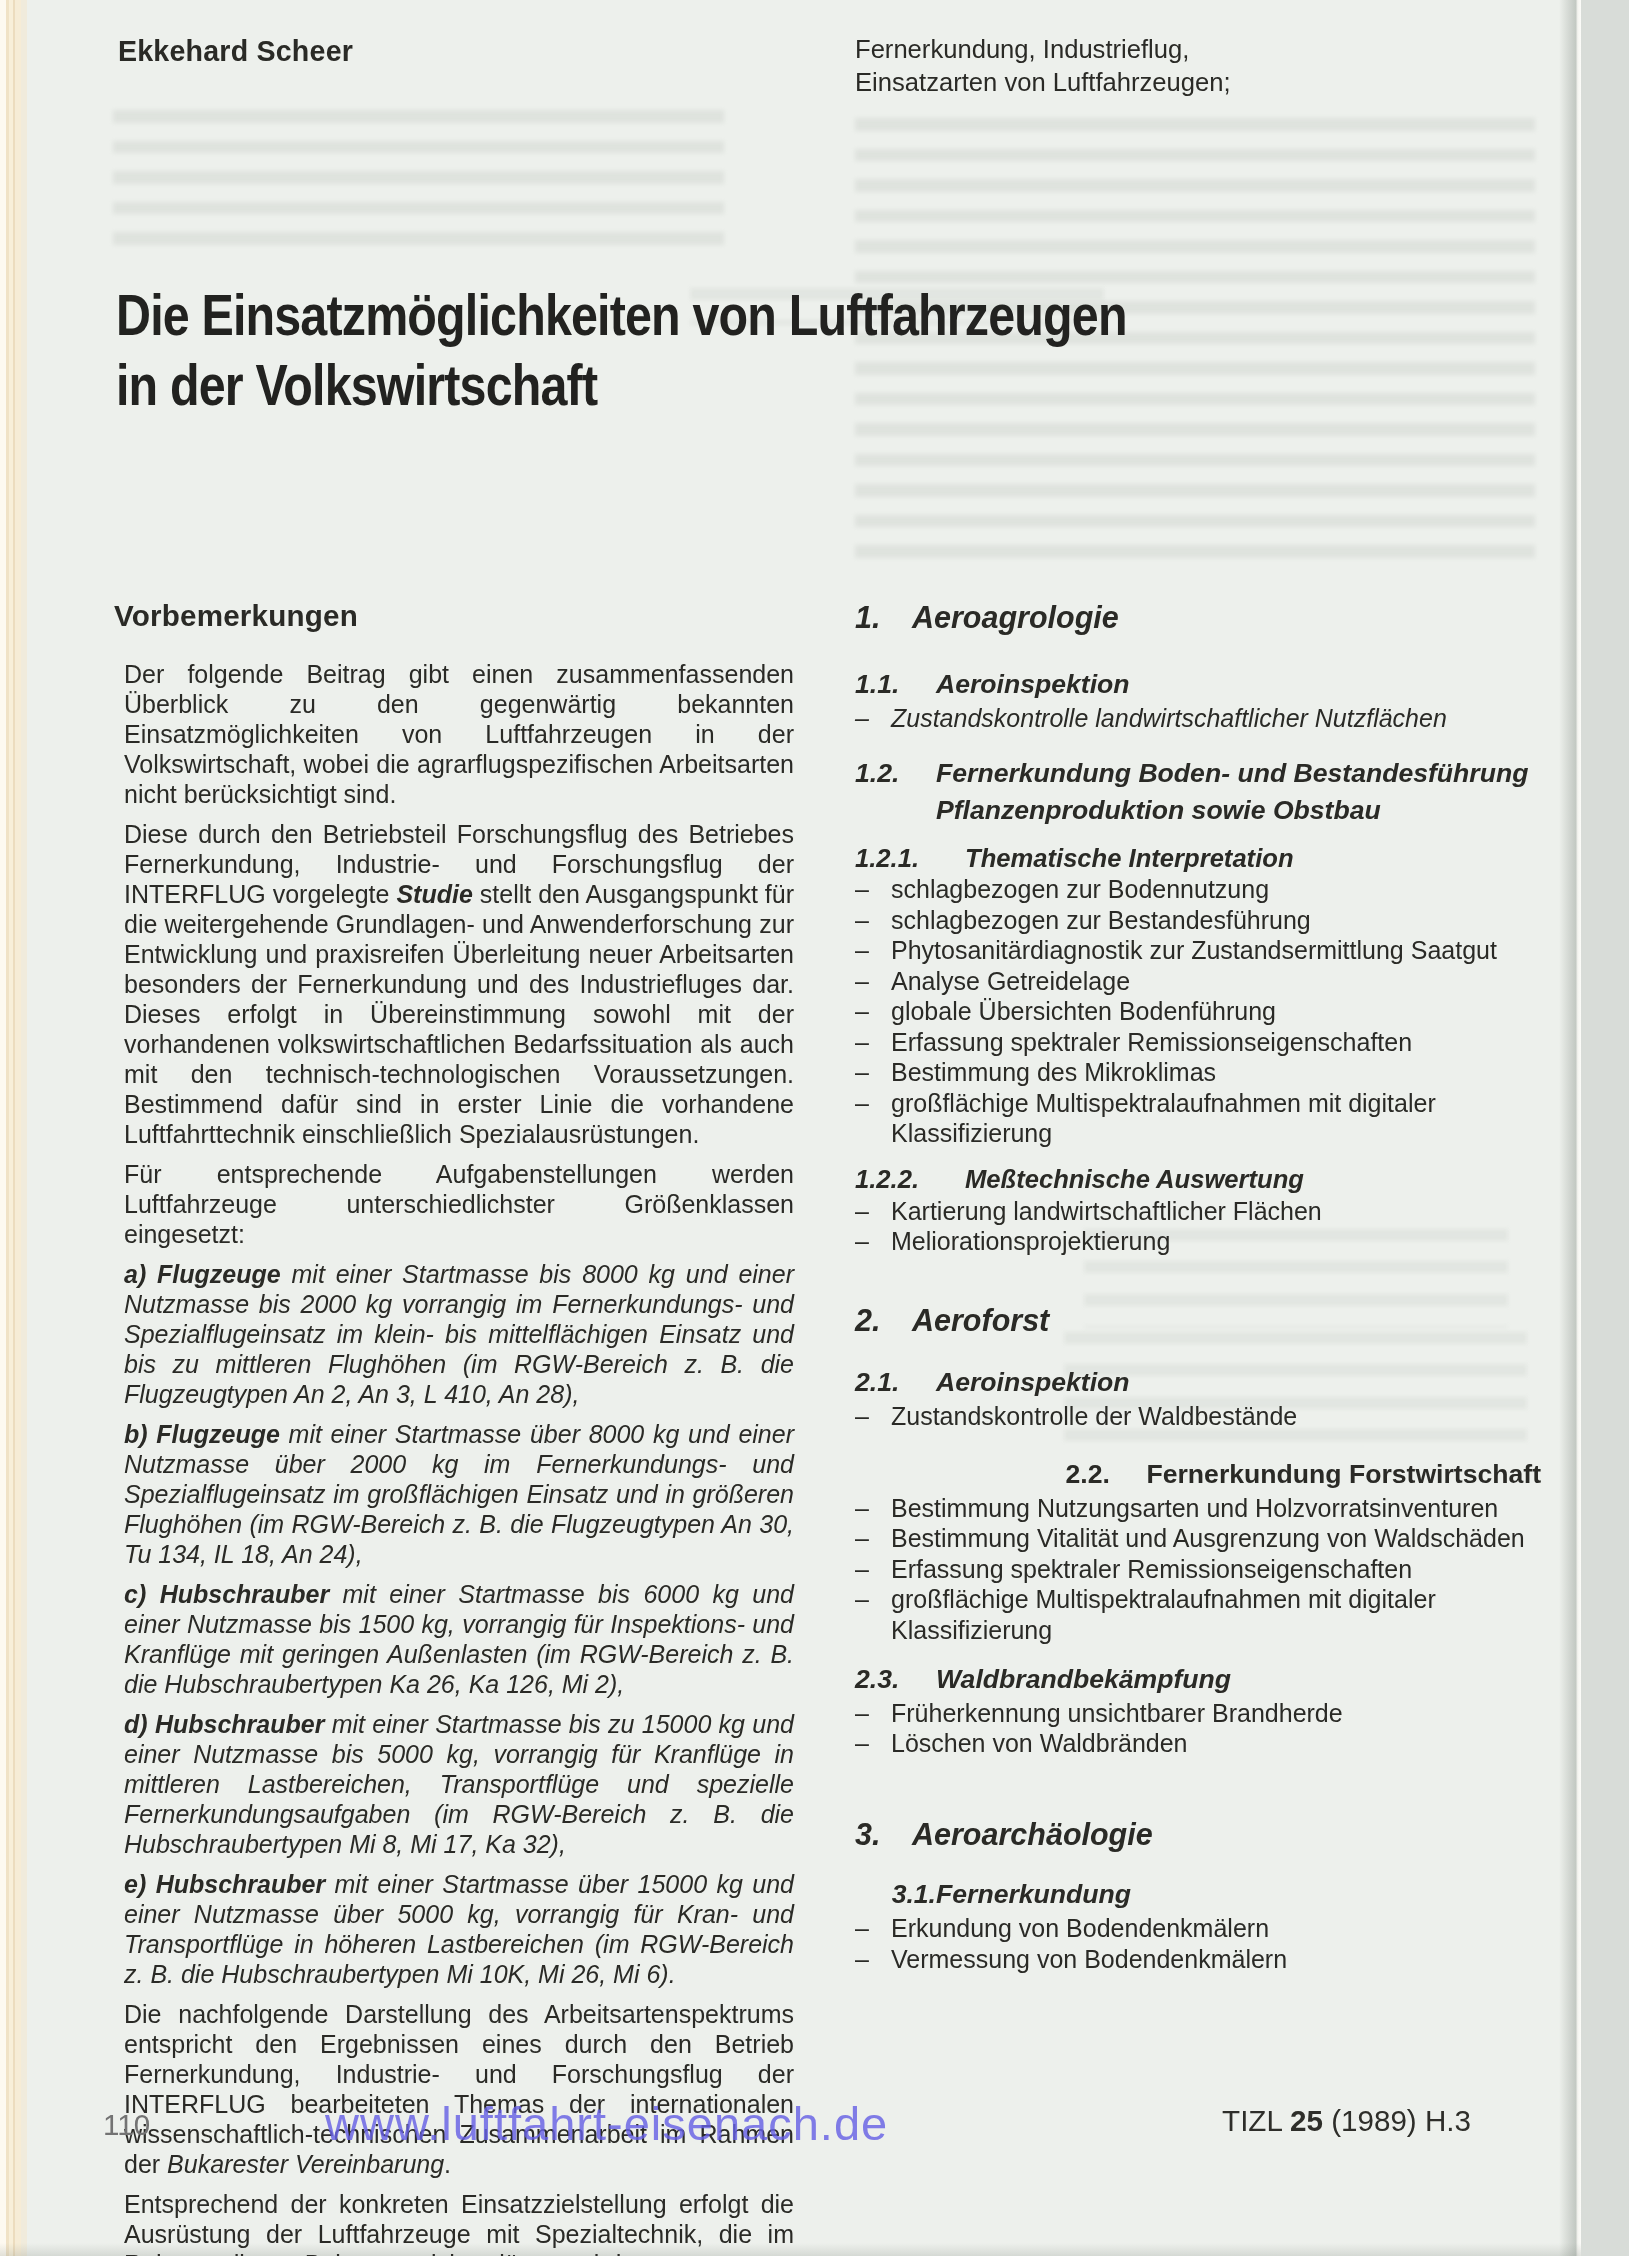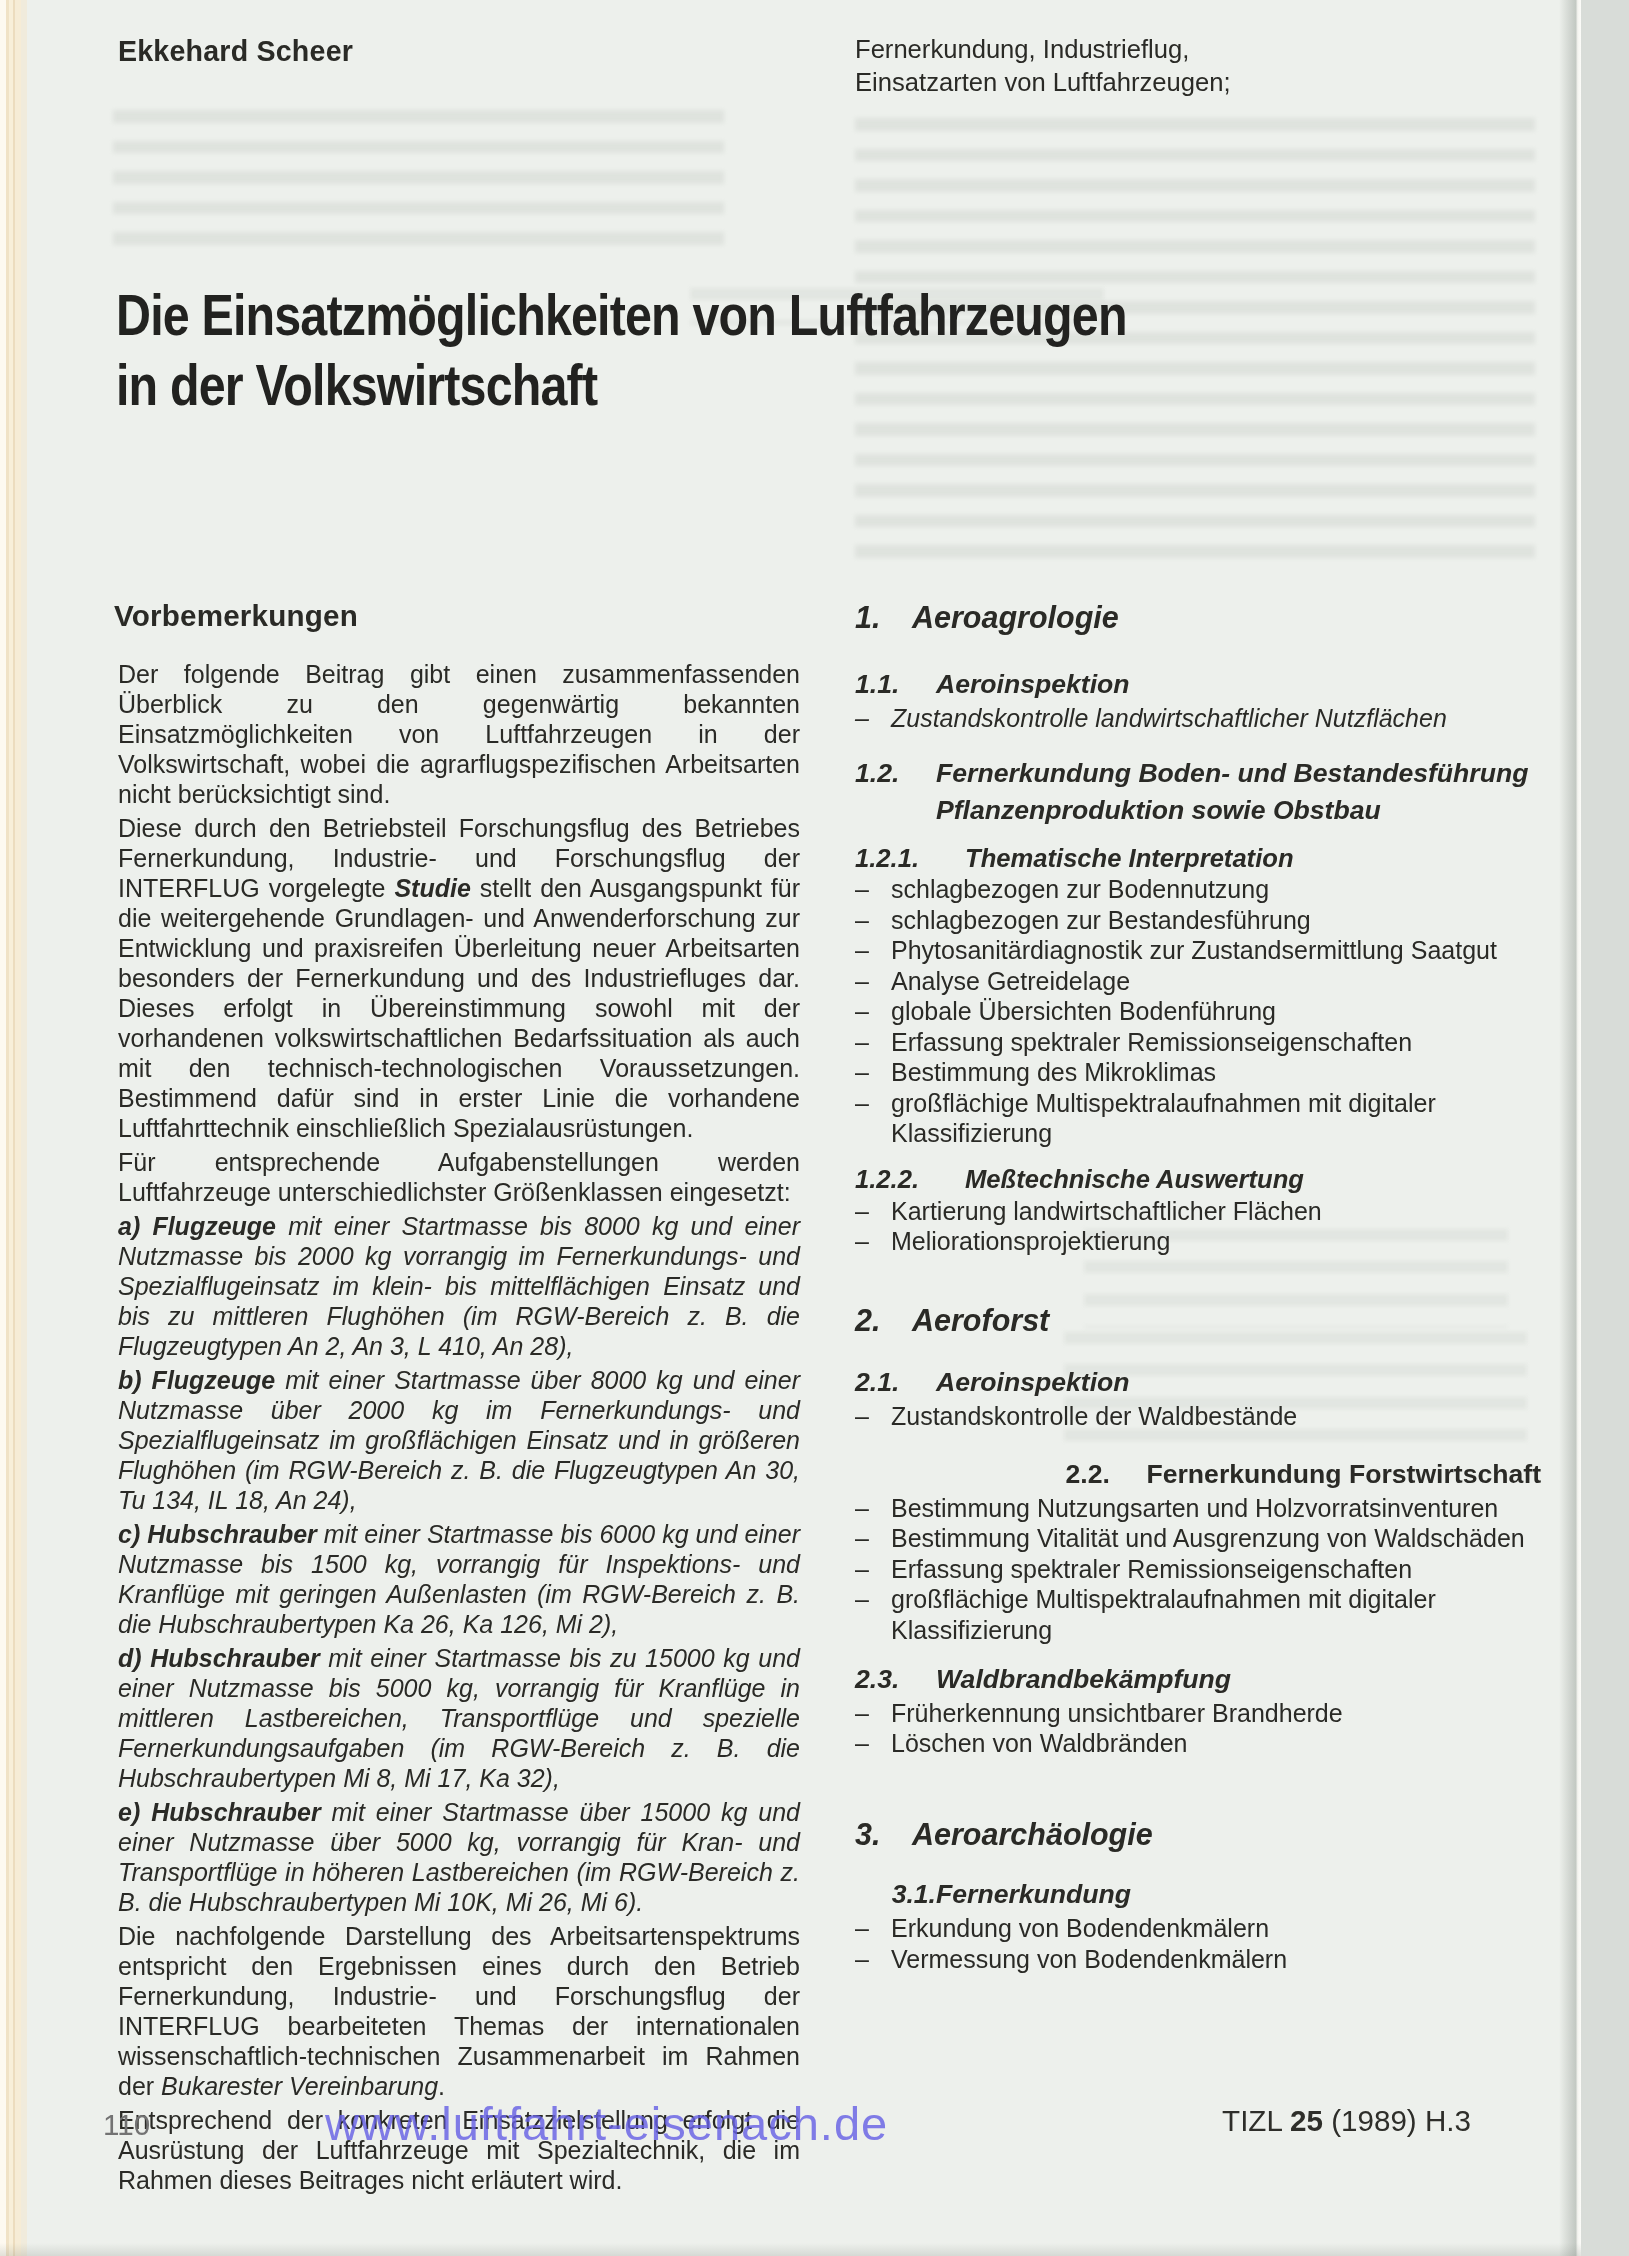--- a/index.html
+++ b/index.html
@@ -23,21 +23,21 @@
   .topic{position:absolute;left:855px;top:33px;font-size:25.6px;line-height:32.5px;}
 
   .title{position:absolute;left:116px;top:280px;font-size:57px;line-height:70px;font-weight:bold;
     color:#222220;letter-spacing:-1px;transform:scaleX(0.85);transform-origin:left top;white-space:nowrap;}
 
   .col-left{position:absolute;left:114px;top:599px;width:690px;}
   .col-right{position:absolute;left:855px;top:599px;width:686px;}
 
   .h2{font-size:29.6px;font-weight:bold;margin:0 0 25.6px 0;letter-spacing:0.2px;}
   .body-copy{font-size:25px;line-height:30px;text-align:justify;}
-  .body-copy p{margin:4px;}
+  .body-copy p{margin:10px;}
   .it{font-style:italic;}
   .bi{font-style:italic;font-weight:bold;}
 
   .h3{display:flex;font-size:30.5px;line-height:37px;font-weight:bold;font-style:italic;margin:0;}
   .h3 .num{min-width:57px;}
   .h4{display:flex;font-size:26.6px;line-height:37px;font-weight:bold;font-style:italic;margin:0;}
   .h4 .num{min-width:81px;}
   .h4.up{font-style:normal;}
   .h5{display:flex;font-size:25.6px;line-height:31.5px;font-weight:bold;font-style:italic;margin:0;}
   .h5 .num{min-width:110px;}

